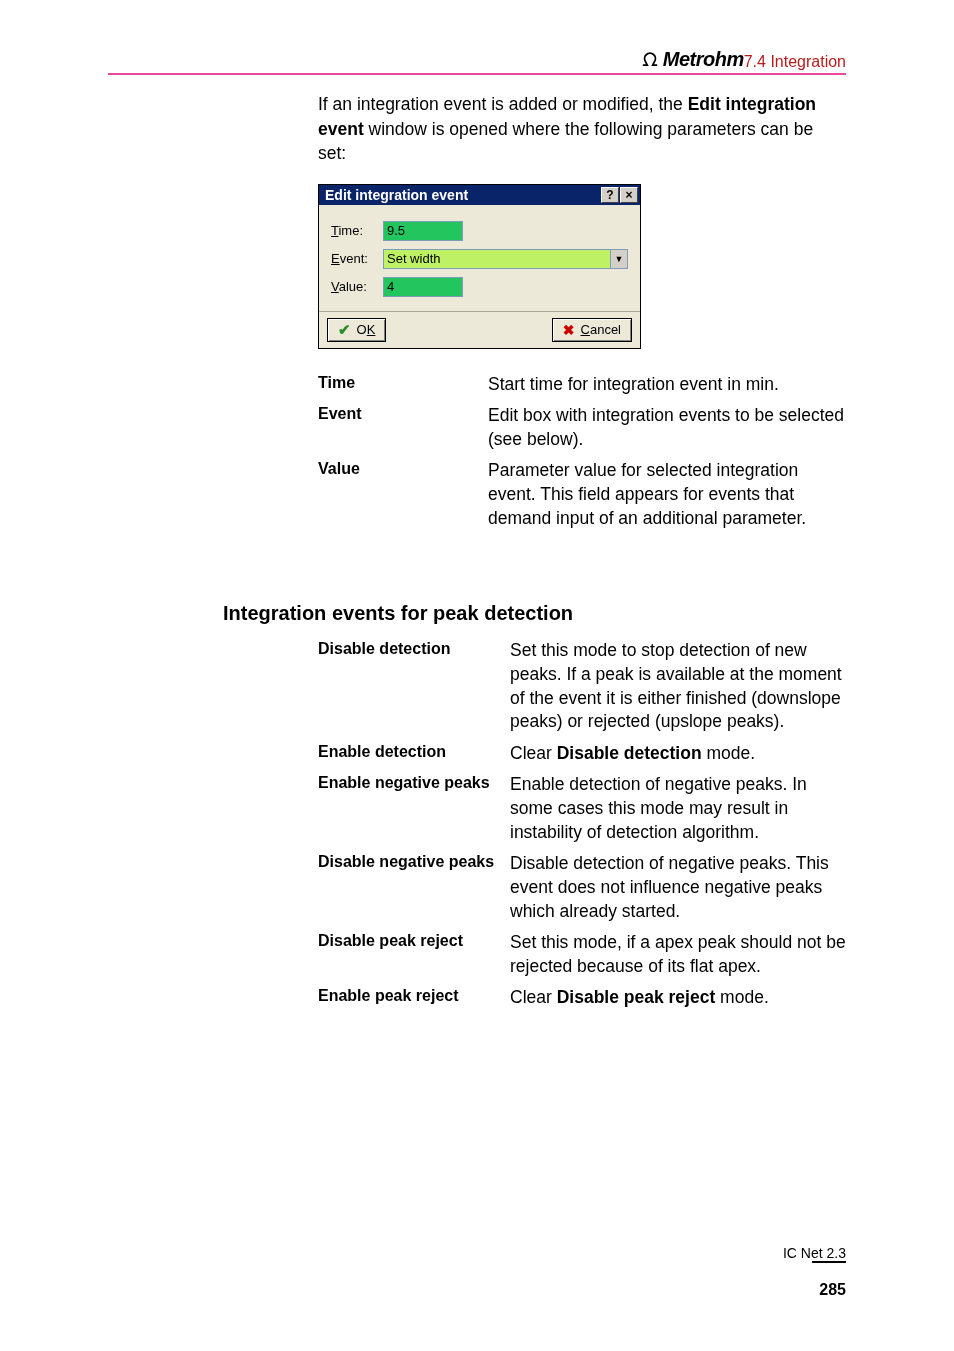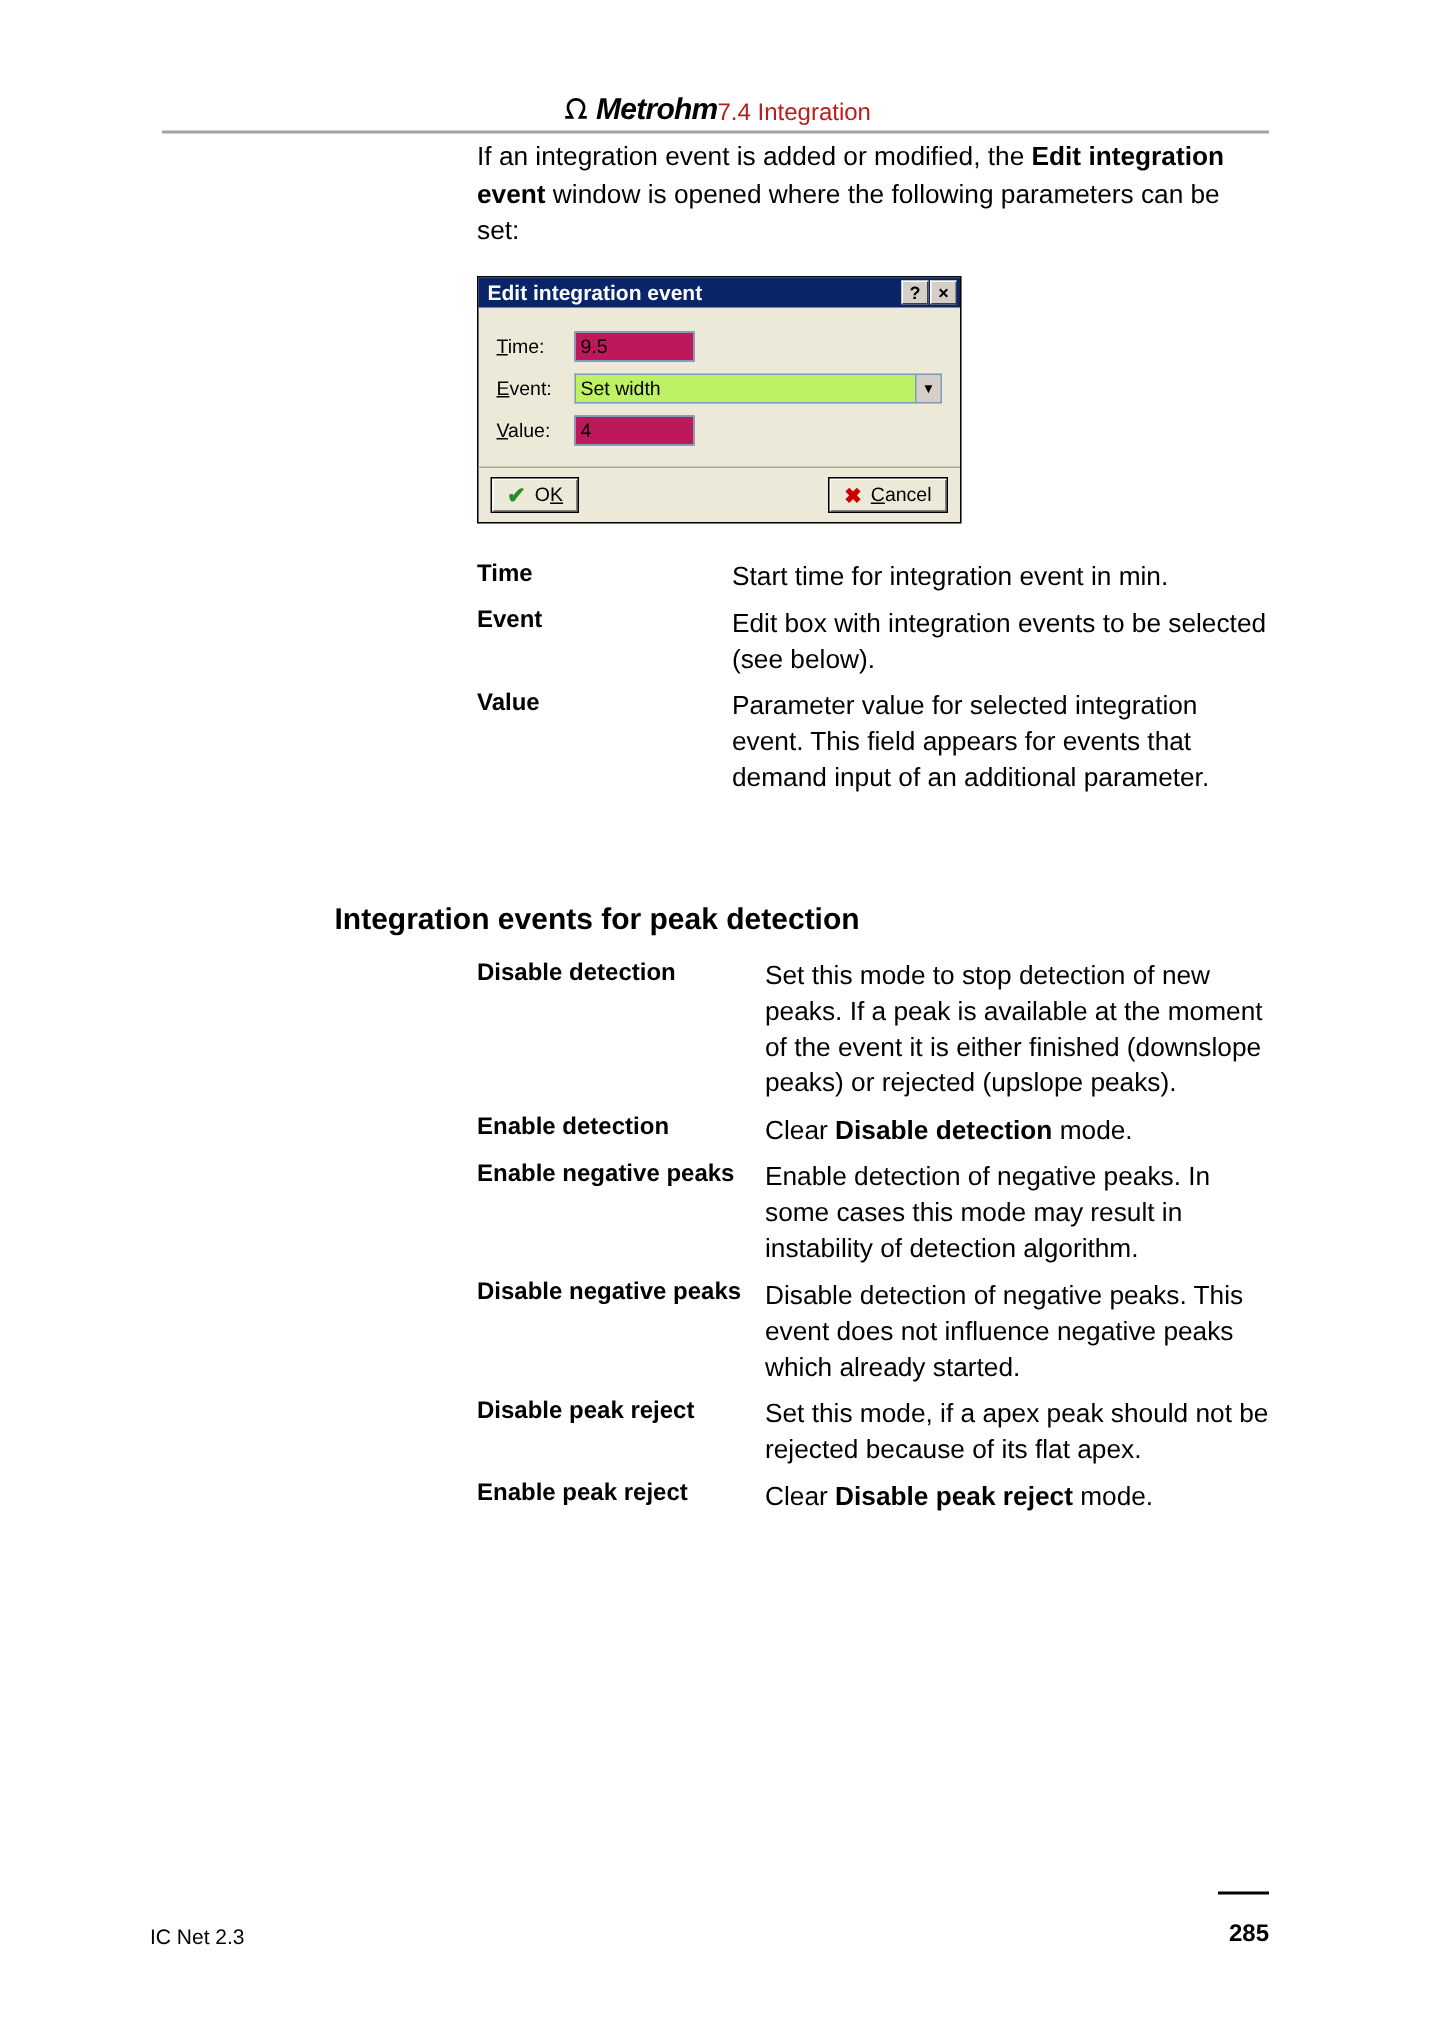--- a/index.html
+++ b/index.html
@@ -6,25 +6,25 @@
   body {
     font-family: Arial, Helvetica, sans-serif;
     width: 954px;
     height: 1351px;
     position: relative;
     background: #fff;
     color: #000;
   }
   .header {
     position: absolute;
-    top: 62px; left: 108px; right: 108px;
-    display: flex;
-    justify-content: center;
+    top: 48px; left: 108px; right: 108px;
+    display: flex;
+    justify-content: flex-end;
     align-items: flex-end;
-    border-bottom: 2px solid #a3a3a3;
+    border-bottom: 2px solid #ec4899;
     padding-bottom: 2px;
   }
   .logo {
     display: flex;
     align-items: center;
     gap: 2px;
   }
   .logo-icon svg { width: 22px; height: 18px; }
   .logo-text {
     font-weight: 900;
@@ -95,21 +95,21 @@
   }
   .dlg-label {
     width: 52px;
     font-size: 13px;
   }
   .dlg-label u { text-decoration: underline; }
   .dlg-input {
     width: 80px;
     height: 20px;
     border: 1px solid #7f9db9;
-    background: #be185d;
+    background: #22c55e;
     padding: 1px 3px;
     font-family: Tahoma, Arial, sans-serif;
     font-size: 13px;
   }
   .dlg-select {
     flex: 1;
     display: flex;
     align-items: stretch;
   }
   .dlg-select input {
@@ -176,24 +176,25 @@
   .def-desc b { font-weight: 700; }
 
   .section-title {
     font-weight: 900;
     font-size: 20px;
     margin: 72px 0 14px 115px;
   }
 
   .footer {
     position: absolute;
-    bottom: 52px; left: 100px; right: 108px;
+    bottom: 52px; left: 112px; right: 108px;
     display: flex;
     justify-content: space-between;
     align-items: flex-end;
+    flex-direction: column;
   }
   .footer-left {
     font-size: 14px;
   }
   .footer-right {
     font-weight: 700;
     border-top: 2px solid #000;
     padding-top: 18px;
     font-size: 16px;
     min-width: 34px;

